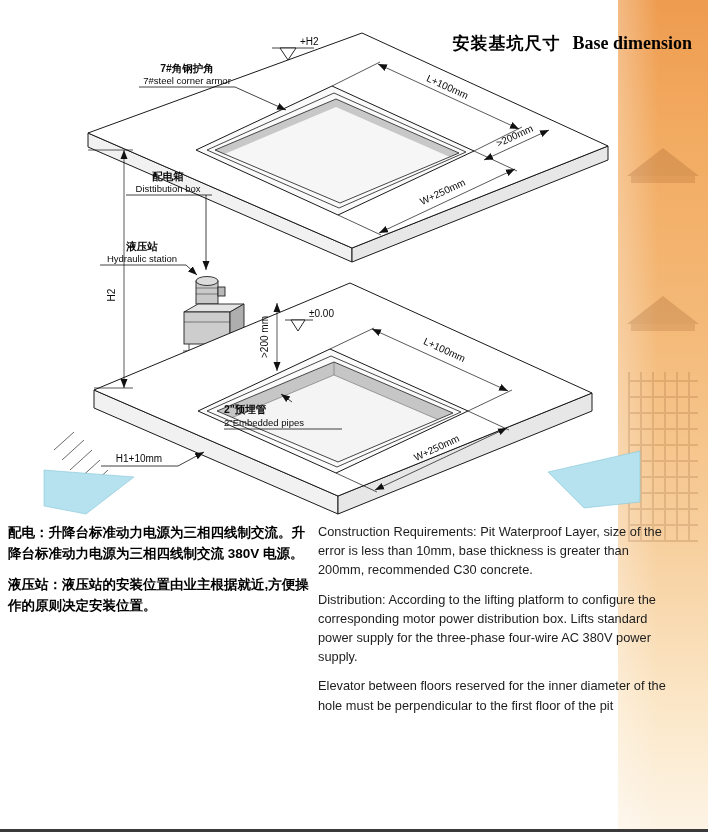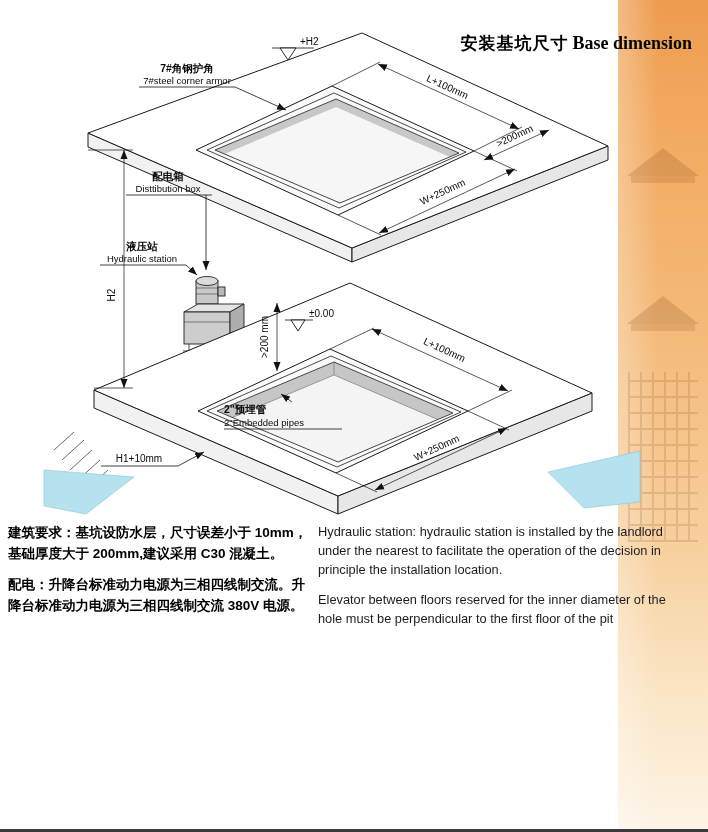--- a/index.html
+++ b/index.html
@@ -15,21 +15,21 @@
     border-bottom:28px solid rgba(128,64,20,.20); }
   .deco-roof::after { content:""; position:absolute; left:-32px; top:28px; width:64px; height:7px;
     background:rgba(128,64,20,.16); }
   .r1 { top:148px; } .r2 { top:296px; }
   .deco-lattice { position:absolute; left:10px; top:372px; width:70px; height:170px; opacity:.16;
     background:repeating-linear-gradient(90deg,#7a3f16 0 2px,transparent 2px 12px),
                repeating-linear-gradient(0deg,#7a3f16 0 2px,transparent 2px 16px); }
 
   .title { position:absolute; top:32px; right:16px; z-index:3; font-weight:bold; color:#000; white-space:nowrap; }
   .title .zh { font-size:17px; letter-spacing:1px; }
-  .title .en { font-size:18px; font-family:"Liberation Serif", serif; margin-left:4px; }
+  .title .en { font-size:18px; font-family:"Liberation Serif", serif; margin-left:12px; }
 
   .drawing { position:absolute; left:0; top:0; z-index:1; }
   svg text { font-family:"Liberation Sans", sans-serif; fill:#0a0a0a; }
   .dim   { font-size:10px; }
   .lblzh { font-size:10.5px; font-weight:bold; }
   .lblen { font-size:9.5px; }
 
   .notes-zh { position:absolute; left:8px; top:522px; width:303px; z-index:2; }
   .notes-zh p { font-size:13.5px; line-height:1.58; color:#000; font-weight:600; margin-bottom:9px; }
   .notes-en { position:absolute; left:318px; top:522px; width:348px; z-index:2; }
@@ -186,21 +186,22 @@
   </g>
   <text class="dim" x="115" y="295" text-anchor="middle" transform="rotate(-90 115 295)">H2</text>
 
   <path d="M54,450 L74,432 M62,460 L84,440 M70,470 L92,450 M78,480 L100,460 M86,490 L108,470" stroke="#444" stroke-width="0.8" fill="none"></path>
 
   <polygon points="44,470 134,477 86,514 44,506" fill="#b5e2ee" stroke="#86c6d8" stroke-width="0.6"></polygon>
   <polygon points="548,472 640,451 640,502 584,508" fill="#b5e2ee" stroke="#86c6d8" stroke-width="0.6"></polygon>
 </svg>
 
 <div class="notes-zh">
-  <p>建筑要求：基坑设防水层，尺寸误差小于 10mm，基础厚度大于 200mm,建议采用 C30 混凝土。</p>
   <p>配电：升降台标准动力电源为三相四线制交流。升降台标准动力电源为三相四线制交流 380V 电源。</p>
+  <p>液压站：液压站的安装位置由业主根据就近,方便操作的原则决定安装位置。</p>
 </div>
 <div class="notes-en">
-  <p>Hydraulic station: hydraulic station is installed by the landlord under the nearest to facilitate the operation of the decision in principle the installation location.</p>
+  <p>Construction Requirements: Pit Waterproof Layer, size of the error is less than 10mm, base thickness is greater than 200mm, recommended C30 concrete.</p>
+  <p>Distribution: According to the lifting platform to configure the corresponding motor power distribution box. Lifts standard power supply for the three-phase four-wire AC 380V power supply.</p>
   <p>Elevator between floors reserved for the inner diameter of the hole must be perpendicular to the first floor of the pit</p>
 </div>
 
 <div class="bottom-edge"></div>
 
 </body></html>

